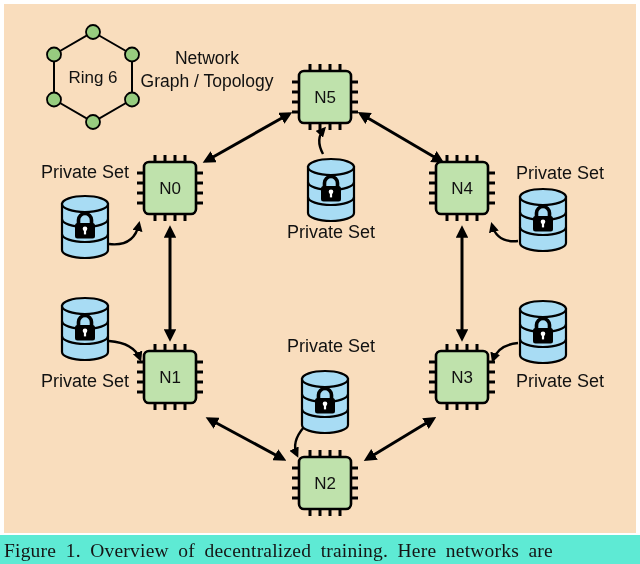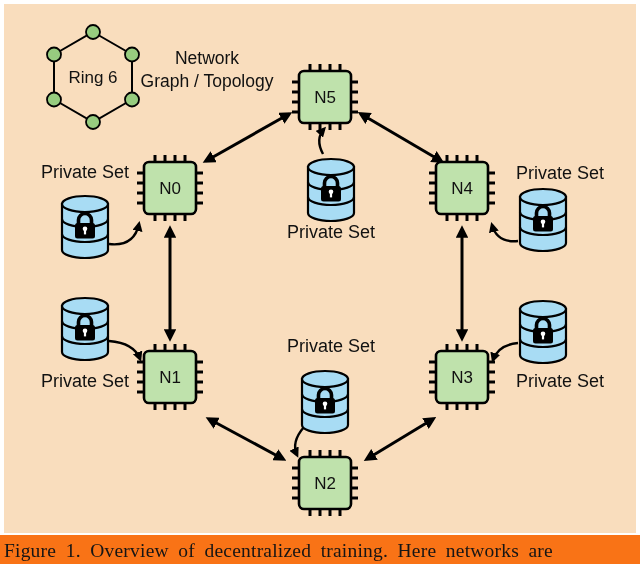--- a/index.html
+++ b/index.html
@@ -11,21 +11,21 @@
   svg text {
     font-family:"Liberation Sans", sans-serif;
     fill:#111111;
   }
   .node-label { font-size:17px; }
   .ring-label { font-size:17px; }
   .topo-label { font-size:17.5px; }
   .ps-label   { font-size:18px; }
   .caption {
     position:absolute; left:0; top:535px; width:640px; height:29px;
-    background:#f97316; overflow:hidden; box-sizing:border-box;
+    background:#5eead4; overflow:hidden; box-sizing:border-box;
     padding:5px 4px 0 4px;
     font-family:"Liberation Serif", serif;
     font-size:19.5px; color:#151515; white-space:nowrap;
     word-spacing:4.5px; letter-spacing:0.2px;
   }
 </style>
 </head>
 <body>
 
 <div class="page">

